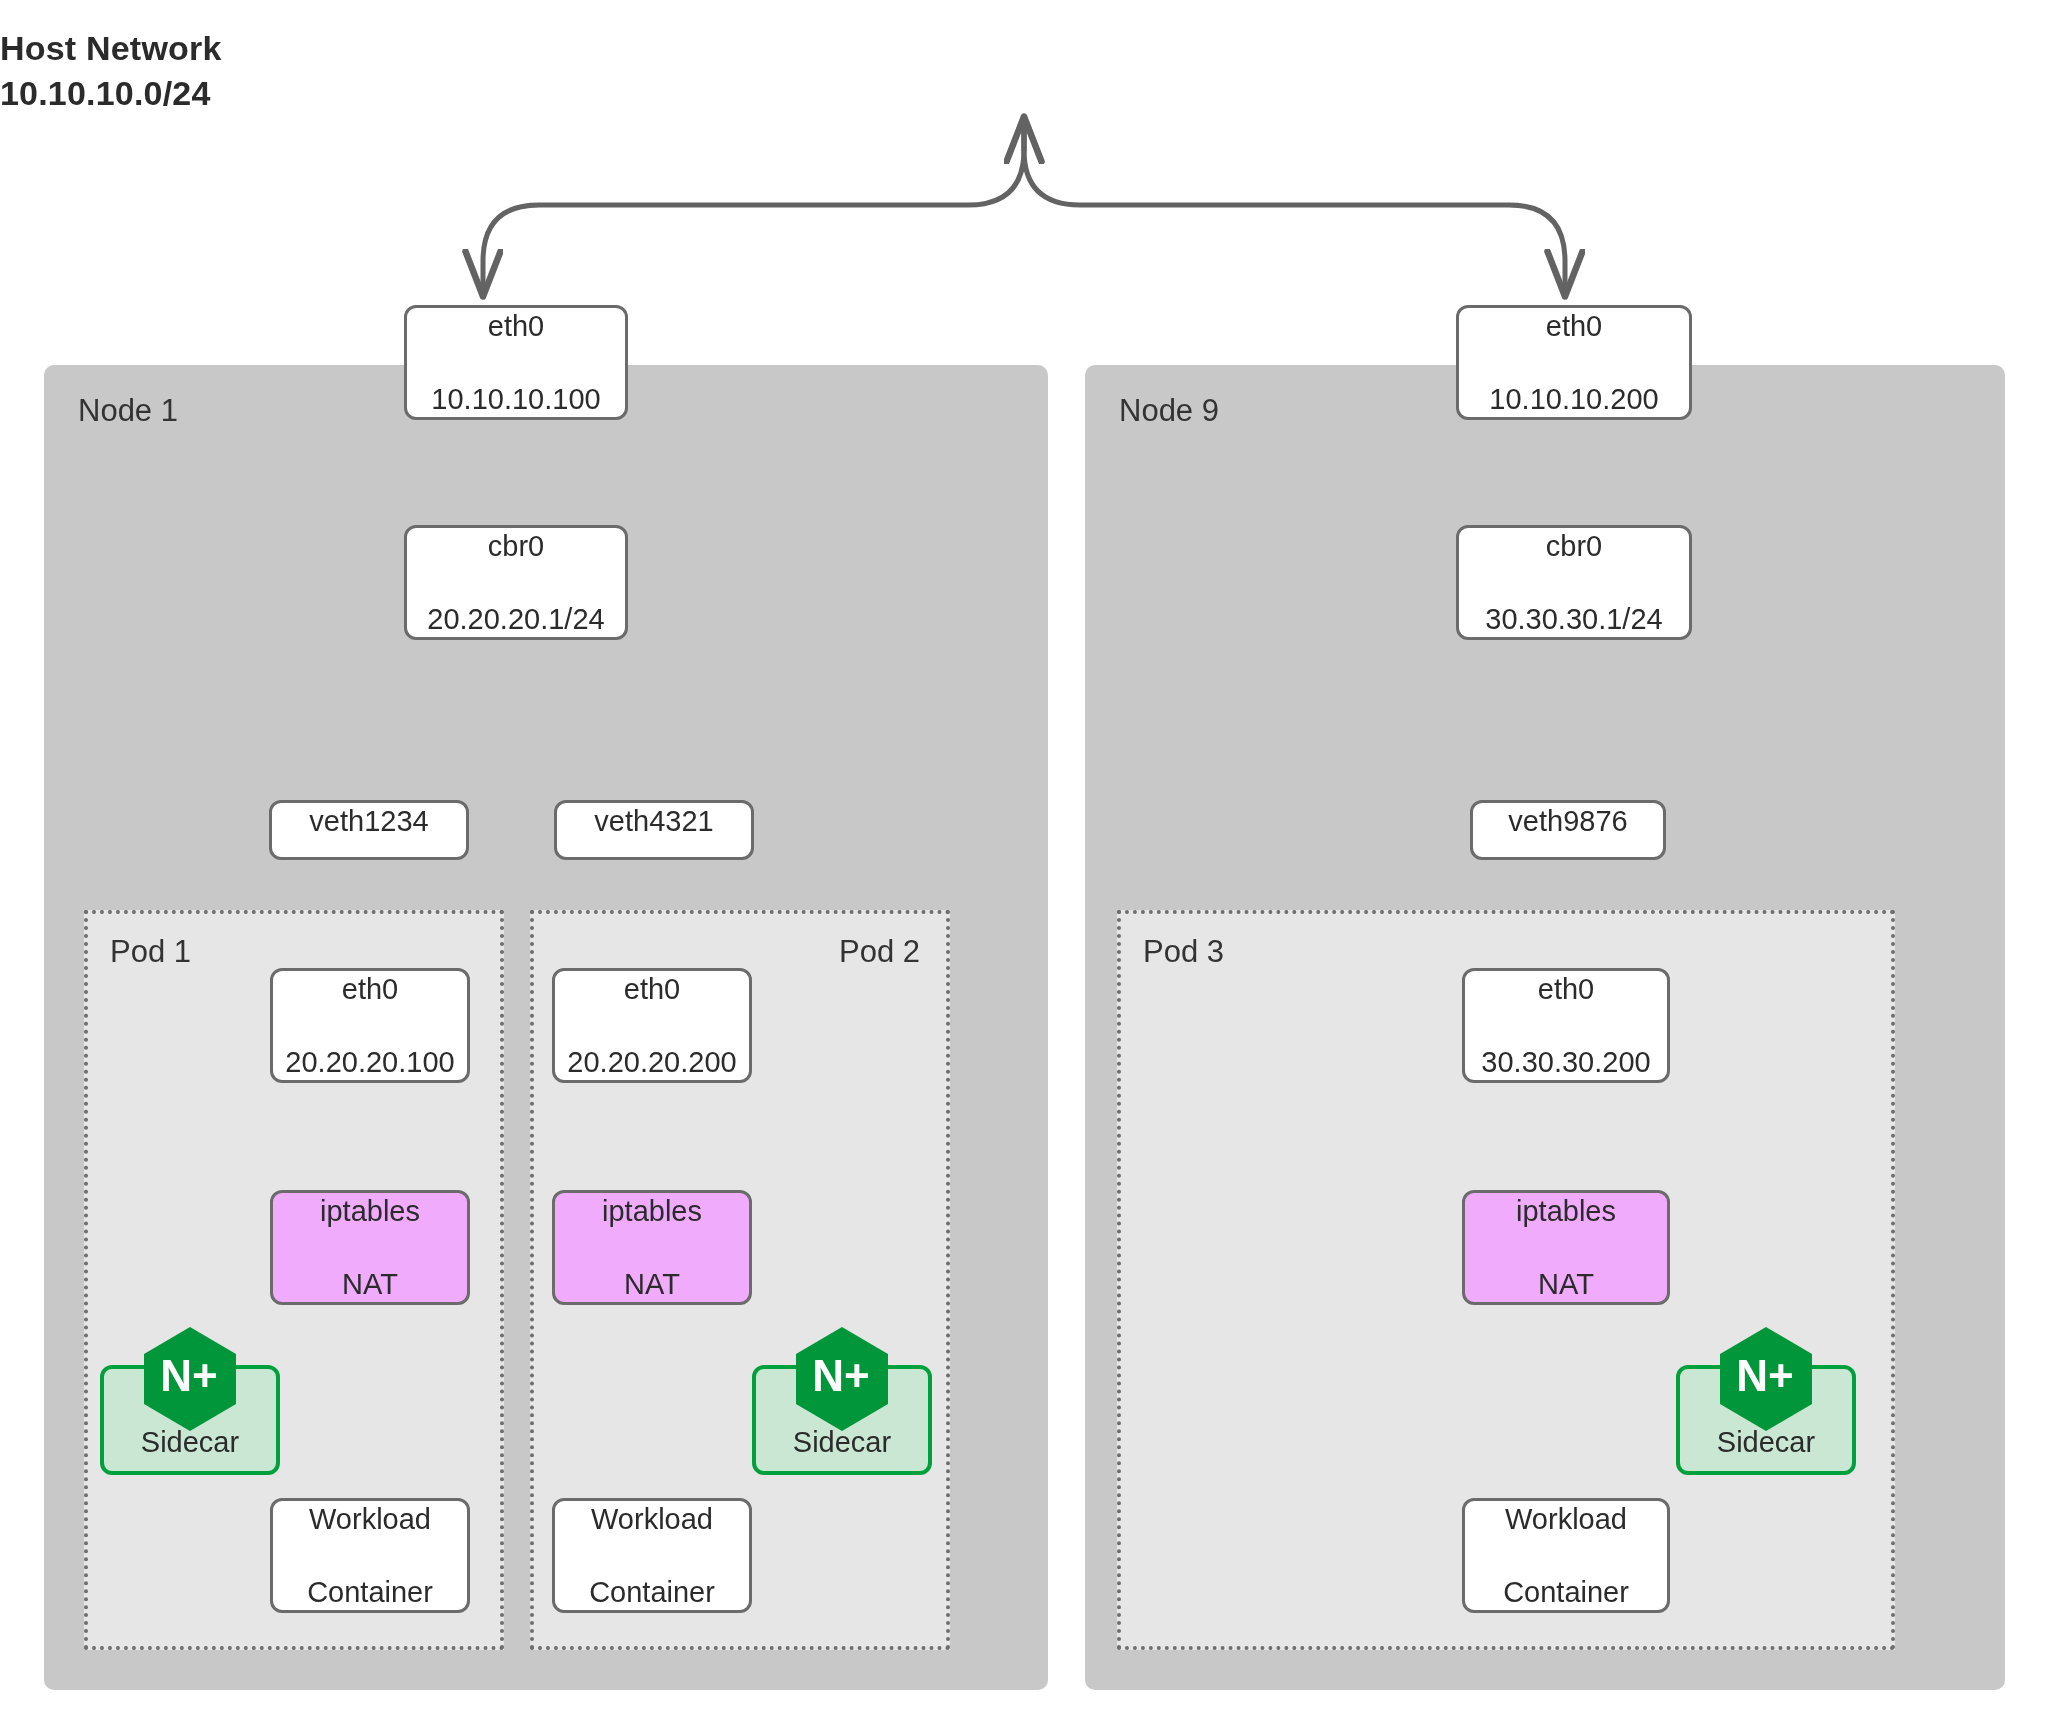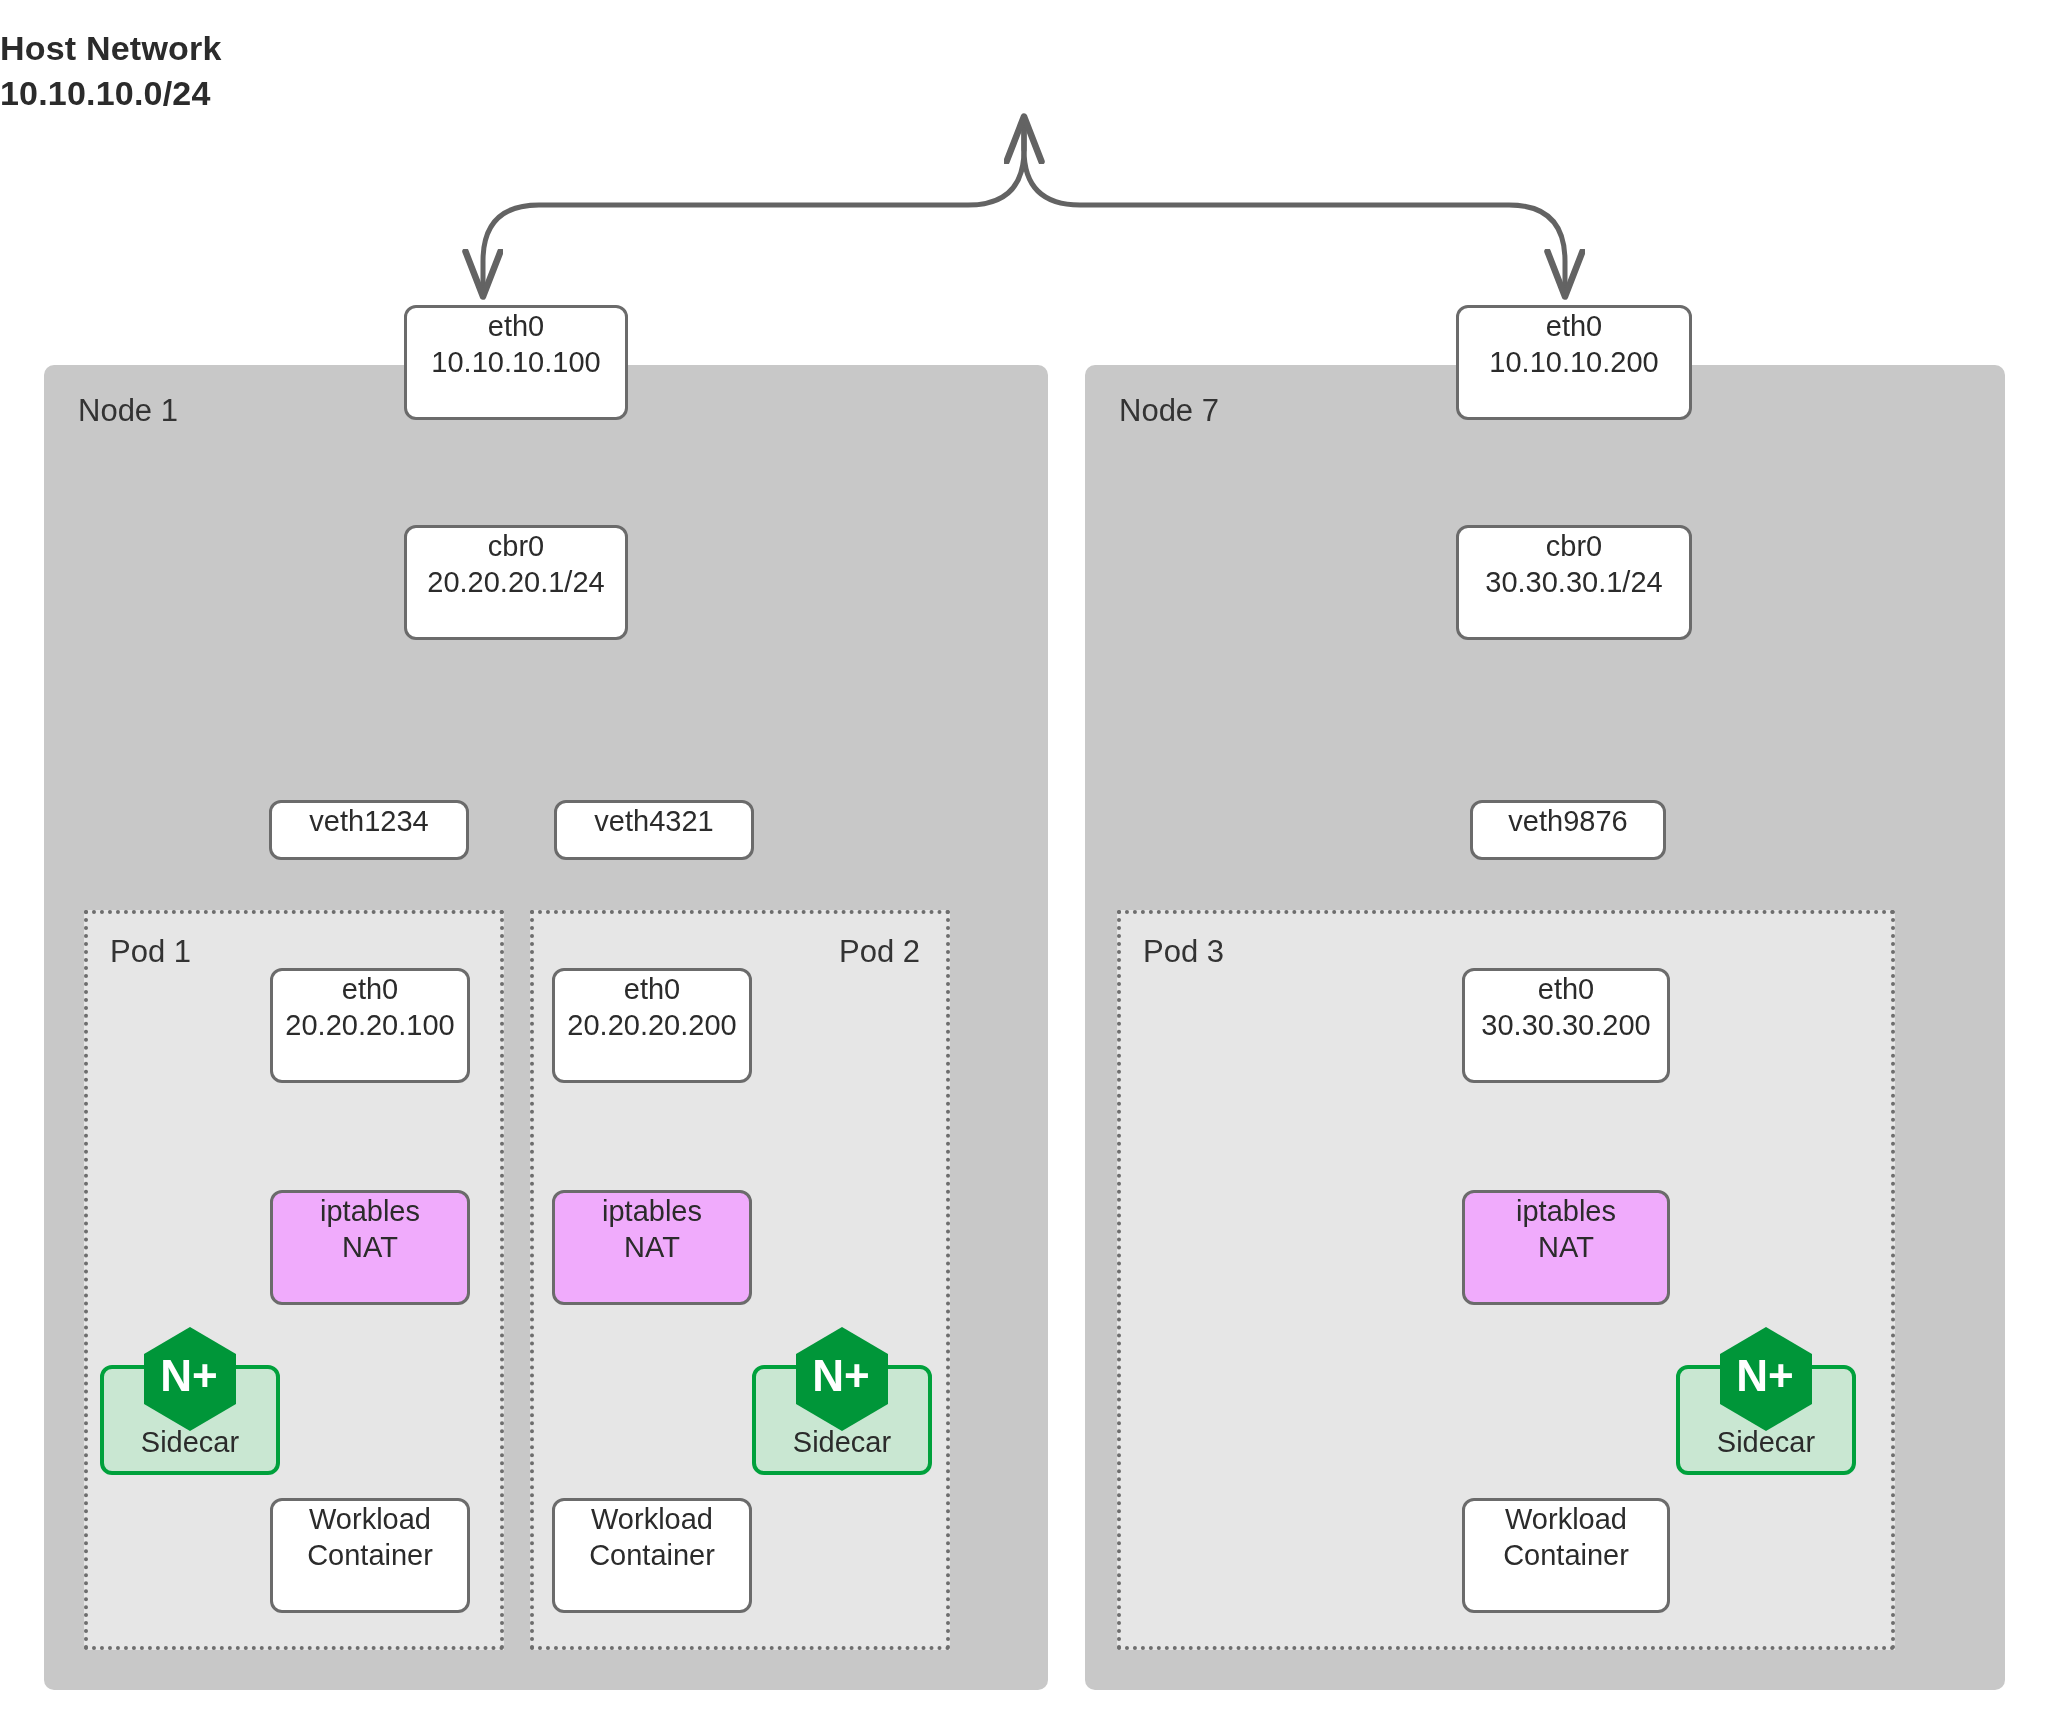--- a/index.html
+++ b/index.html
@@ -48,21 +48,21 @@
   .pod-label.left  { left: 22px; }
   .pod-label.right { right: 26px; }
 
   
   .box {
     position: absolute;
     background: #ffffff;
     border: 3px solid #6b6b6b;
     border-radius: 12px;
     display: flex; flex-direction: column;
-    align-items: center; justify-content: flex-start;
+    align-items: center; justify-content: space-between;
     color: #2b2b2b;
     font-size: 29px; line-height: 36px;
     text-align: center;
   }
   .box.filled { background: #f0abfc; }
 
   
   .sidecar {
     position: absolute;
     background: #c9e7d2;
@@ -215,21 +215,21 @@
       </svg>
     </span>
     <span class="sidecar-label">Sidecar</span>
   </div>
   <div class="box" style="left:552px; top:1498px; width:200px; height:115px;">
     <span>Workload</span>
     <span>Container</span>
   </div>
 
   <div class="node" style="left:1085px; top:365px; width:920px; height:1325px;">
-    <div class="node-label">Node 7</div>
+    <div class="node-label">Node 9</div>
   </div>
 
   <div class="box" style="left:1456px; top:305px; width:236px; height:115px;">
     <span>eth0</span>
     <span>10.10.10.200</span>
   </div>
   <div class="box" style="left:1456px; top:525px; width:236px; height:115px;">
     <span>cbr0</span>
     <span>30.30.30.1/24</span>
   </div>

